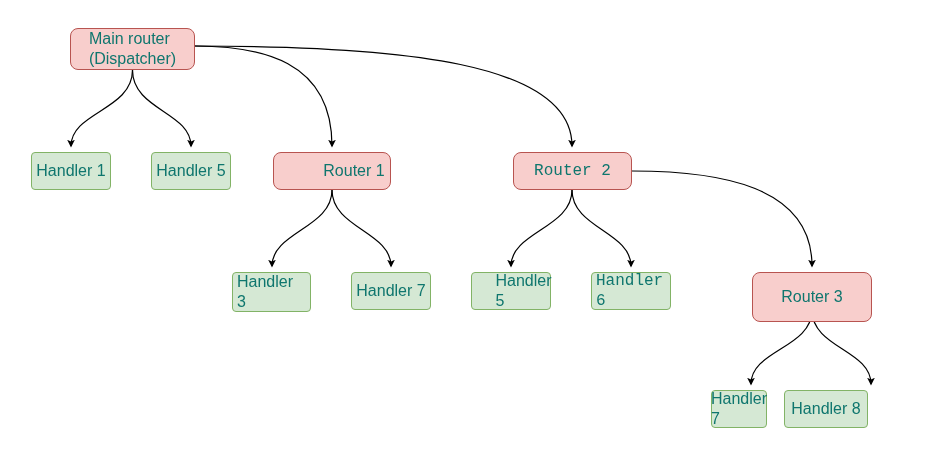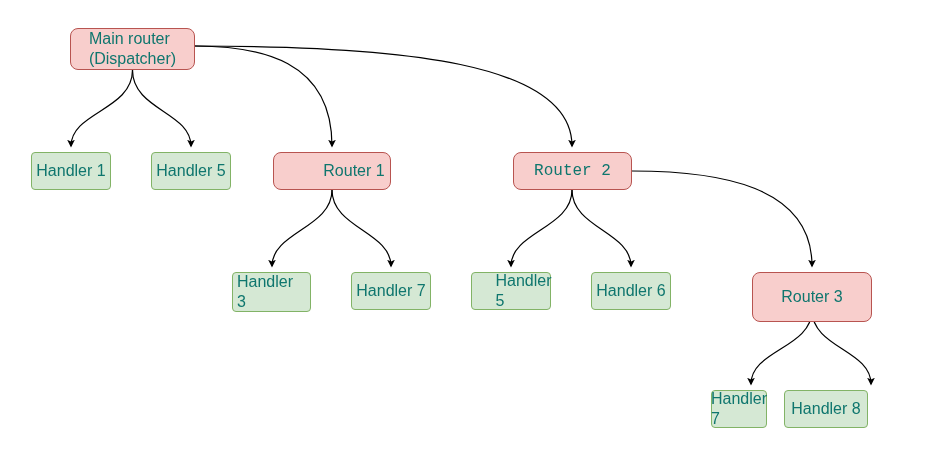--- a/index.html
+++ b/index.html
@@ -79,19 +79,19 @@
   <div id="nodes-group">
       <div class="node router" style="left: 70px; top: 28px; width: 125px; height: 42px;"><span class="node-label">Main router
 (Dispatcher)</span></div>
       <div class="node handler" style="left: 31px; top: 152px; width: 80px; height: 38px;"><span class="node-label">Handler 1</span></div>
       <div class="node handler" style="left: 151px; top: 152px; width: 80px; height: 38px;"><span class="node-label">Handler 5</span></div>
       <div class="node router" style="left: 273px; top: 152px; width: 118px; height: 38px; padding-left: 44px;"><span class="node-label">Router 1</span></div>
       <div class="node router" style="left: 513px; top: 152px; width: 119px; height: 38px; font-family: Liberation Mono, monospace;"><span class="node-label">Router 2</span></div>
       <div class="node handler" style="left: 232px; top: 272px; width: 79px; height: 40px;"><span class="node-label">Handler 3</span></div>
       <div class="node handler" style="left: 351px; top: 272px; width: 80px; height: 38px;"><span class="node-label">Handler 7</span></div>
       <div class="node handler" style="left: 471px; top: 272px; width: 80px; height: 38px; padding-left: 25px;"><span class="node-label">Handler 5</span></div>
-      <div class="node handler" style="left: 591px; top: 272px; width: 80px; height: 38px;"><span class="node-label">Handler 6</span></div>
+      <div class="node handler" style="left: 591px; top: 272px; width: 80px; height: 38px; font-family: Liberation Mono, monospace;"><span class="node-label">Handler 6</span></div>
       <div class="node router" style="left: 752px; top: 272px; width: 120px; height: 50px;"><span class="node-label">Router 3</span></div>
       <div class="node handler" style="left: 711px; top: 390px; width: 56px; height: 38px;"><span class="node-label">Handler 7</span></div>
       <div class="node handler" style="left: 784px; top: 390px; width: 84px; height: 38px;"><span class="node-label">Handler 8</span></div>
     </div>
 
 </div>
 
 </body></html>

